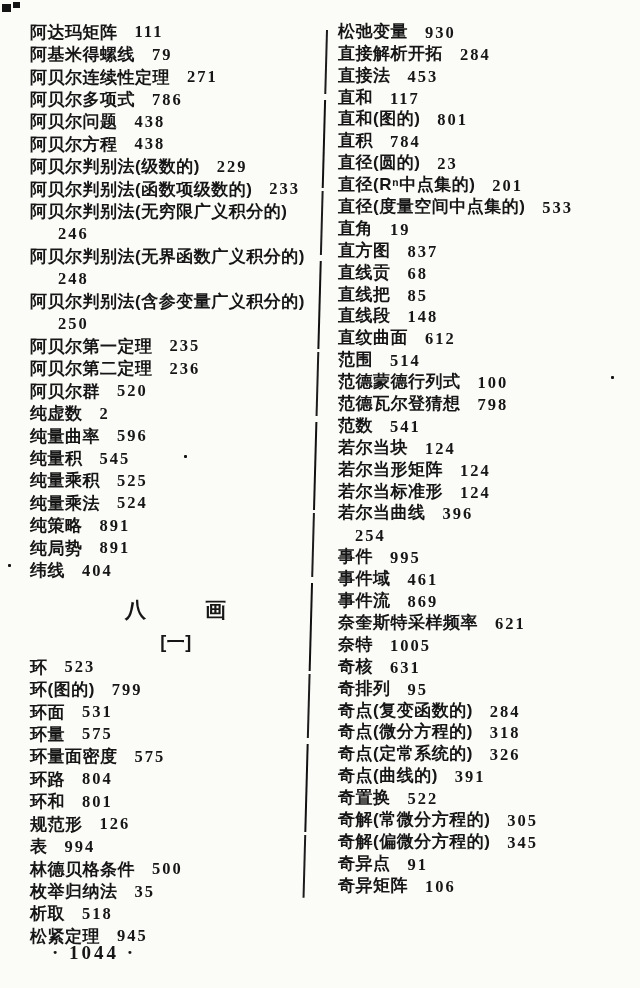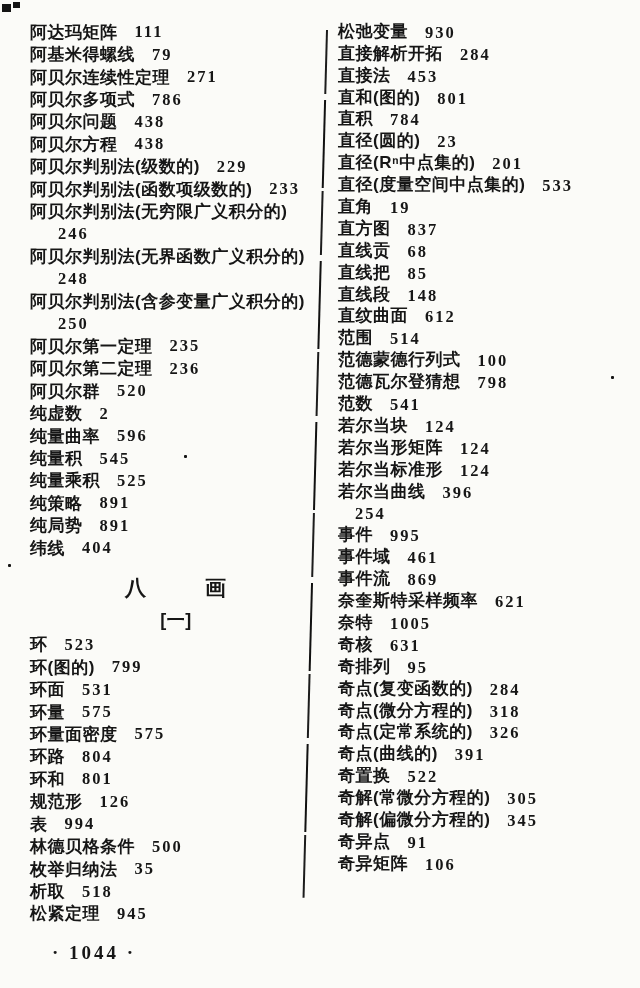--- a/index.html
+++ b/index.html
@@ -132,20 +132,24 @@
       </div>
       <div class="line entry-line">
         <span class="term">纯量积</span>
         <span class="pagenum">545</span>
       </div>
       <div class="line entry-line">
         <span class="term">纯量乘积</span>
         <span class="pagenum">525</span>
       </div>
       <div class="line entry-line">
+        <span class="term">纯量乘法</span>
+        <span class="pagenum">524</span>
+      </div>
+      <div class="line entry-line">
         <span class="term">纯策略</span>
         <span class="pagenum">891</span>
       </div>
       <div class="line entry-line">
         <span class="term">纯局势</span>
         <span class="pagenum">891</span>
       </div>
       <div class="line entry-line">
         <span class="term">纬线</span>
         <span class="pagenum">404</span>
@@ -217,20 +221,24 @@
       </div>
       <div class="line entry-line">
         <span class="term">直接解析开拓</span>
         <span class="pagenum">284</span>
       </div>
       <div class="line entry-line">
         <span class="term">直接法</span>
         <span class="pagenum">453</span>
       </div>
       <div class="line entry-line">
+        <span class="term">直和</span>
+        <span class="pagenum">117</span>
+      </div>
+      <div class="line entry-line">
         <span class="term">直和(图的)</span>
         <span class="pagenum">801</span>
       </div>
       <div class="line entry-line">
         <span class="term">直积</span>
         <span class="pagenum">784</span>
       </div>
       <div class="line entry-line">
         <span class="term">直径(圆的)</span>
         <span class="pagenum">23</span>

